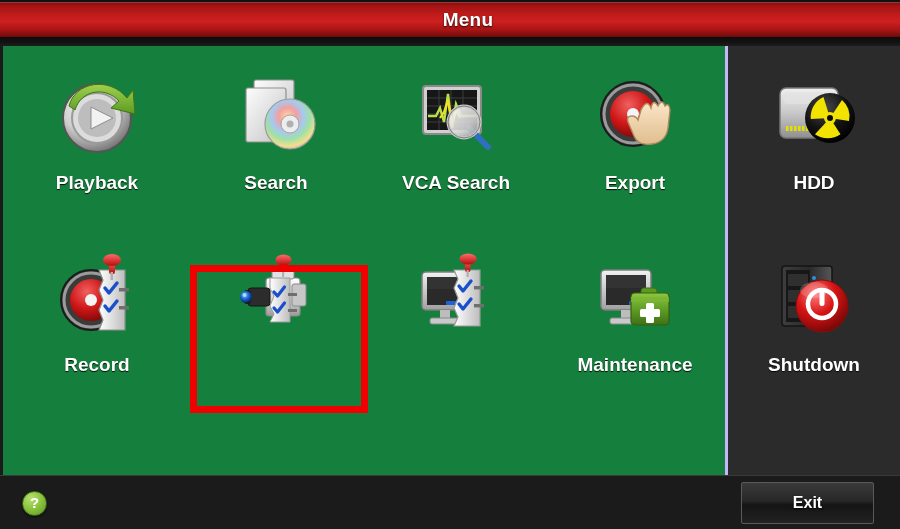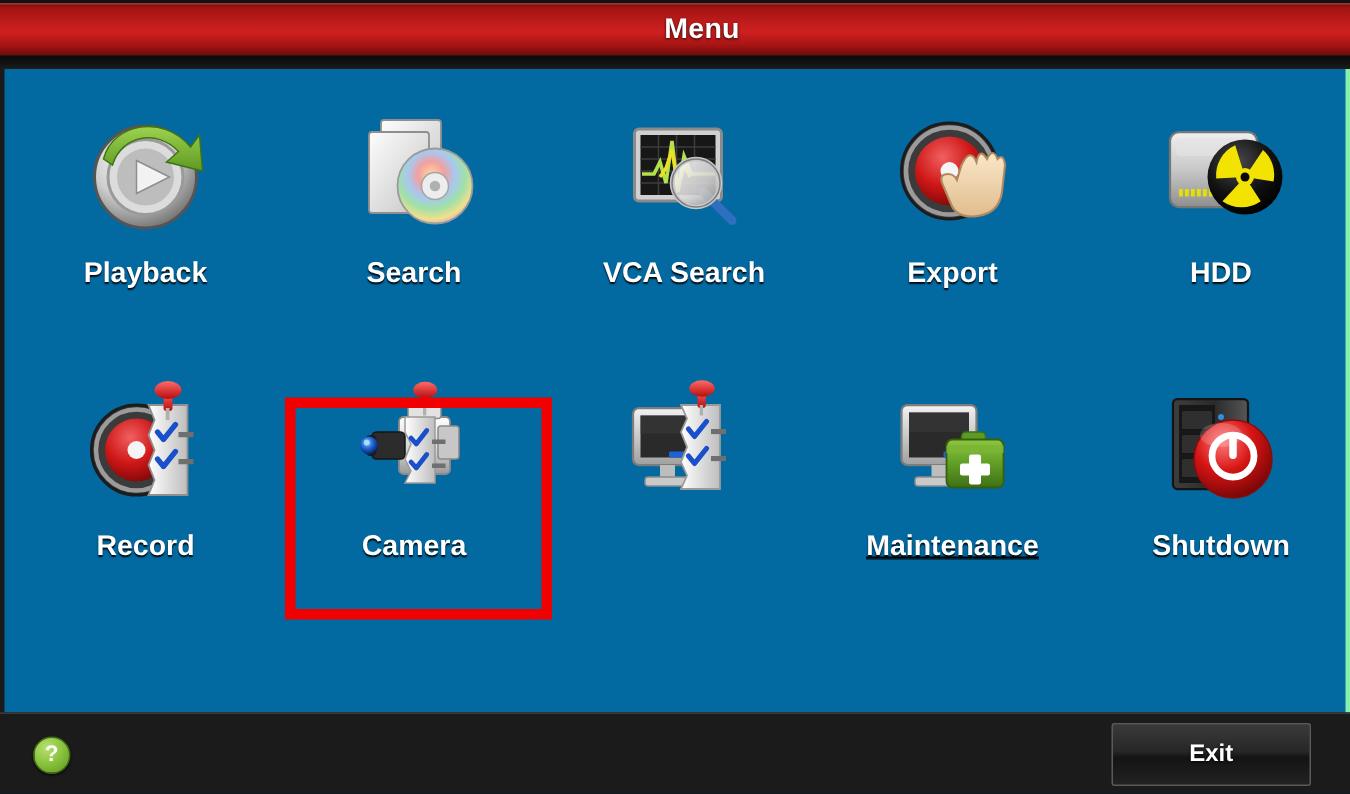--- a/index.html
+++ b/index.html
@@ -54,25 +54,25 @@
     left: 0; top: 37px;
     width: 900px;
     height: 9px;
     background: linear-gradient(to bottom, #0b0b0b 0%, #121212 55%, #1d1d1d 100%);
   }
 
   
   .content {
     position: absolute;
     left: 0; top: 46px;
-    width: 900px;
+    width: 728px;
     height: 429px;
-    background: #0369a1;
+    background: #15803d;
     border-left: 3px solid #1a1a1a;
-    border-right: 3px solid #86efac;
+    border-right: 3px solid #c4b5fd;
     box-sizing: border-box;
   }
 
   .grid {
     position: absolute;
     left: 0; top: 0;
     width: 894px;
     height: 429px;
   }
 
@@ -370,21 +370,20 @@
             <path d="M48 60 l3.5 4 l7 -9" fill="none" stroke="#1a4fcc" stroke-width="3.2" stroke-linecap="round" stroke-linejoin="round"></path>
             <rect x="62" y="45" width="9" height="3" fill="#6f6f6f"></rect>
             <rect x="62" y="61" width="9" height="3" fill="#6f6f6f"></rect>
             <g>
               <rect x="55" y="12" width="5" height="12" rx="2" fill="url(#gPin)"></rect>
               <ellipse cx="57.5" cy="12" rx="8" ry="5.5" fill="url(#gPin)"></ellipse>
               <rect x="56" y="22" width="2.2" height="7" fill="#b0b0b0"></rect>
             </g>
           </svg>
         </div>
-        <div class="label">Camera</div>
       </div>
 
       <div class="tile" style="left:368px; top:202px;">
         <div class="icon-wrap">
           <svg width="100" height="100" viewBox="0 0 100 100">
             <defs>
               <linearGradient id="gMon" x1="0" y1="0" x2="0" y2="1">
                 <stop offset="0%" stop-color="#f2f2f2"></stop>
                 <stop offset="100%" stop-color="#a0a0a0"></stop>
               </linearGradient>
@@ -402,21 +401,21 @@
             <rect x="68" y="56" width="10" height="3.4" fill="#6f6f6f"></rect>
             <g>
               <rect x="59" y="11" width="5.5" height="13" rx="2" fill="url(#gPin)"></rect>
               <ellipse cx="62" cy="11" rx="8.5" ry="5.5" fill="url(#gPin)"></ellipse>
               <rect x="60.5" y="22" width="2.2" height="7" fill="#b0b0b0"></rect>
             </g>
           </svg>
         </div>
       </div>
 
-      <div class="tile" style="left:547px; top:202px;text-decoration:underline;">
+      <div class="tile" style="left:547px; top:202px;">
         <div class="icon-wrap">
           <svg width="100" height="100" viewBox="0 0 100 100">
             <defs>
               <linearGradient id="gKit" x1="0" y1="0" x2="0" y2="1">
                 <stop offset="0%" stop-color="#8ec63f"></stop>
                 <stop offset="55%" stop-color="#5c9a24"></stop>
                 <stop offset="100%" stop-color="#3f7016"></stop>
               </linearGradient>
             </defs>
             <rect x="16" y="22" width="50" height="40" rx="4" fill="url(#gMon)" stroke="#7d7d7d" stroke-width="1.5"></rect>

